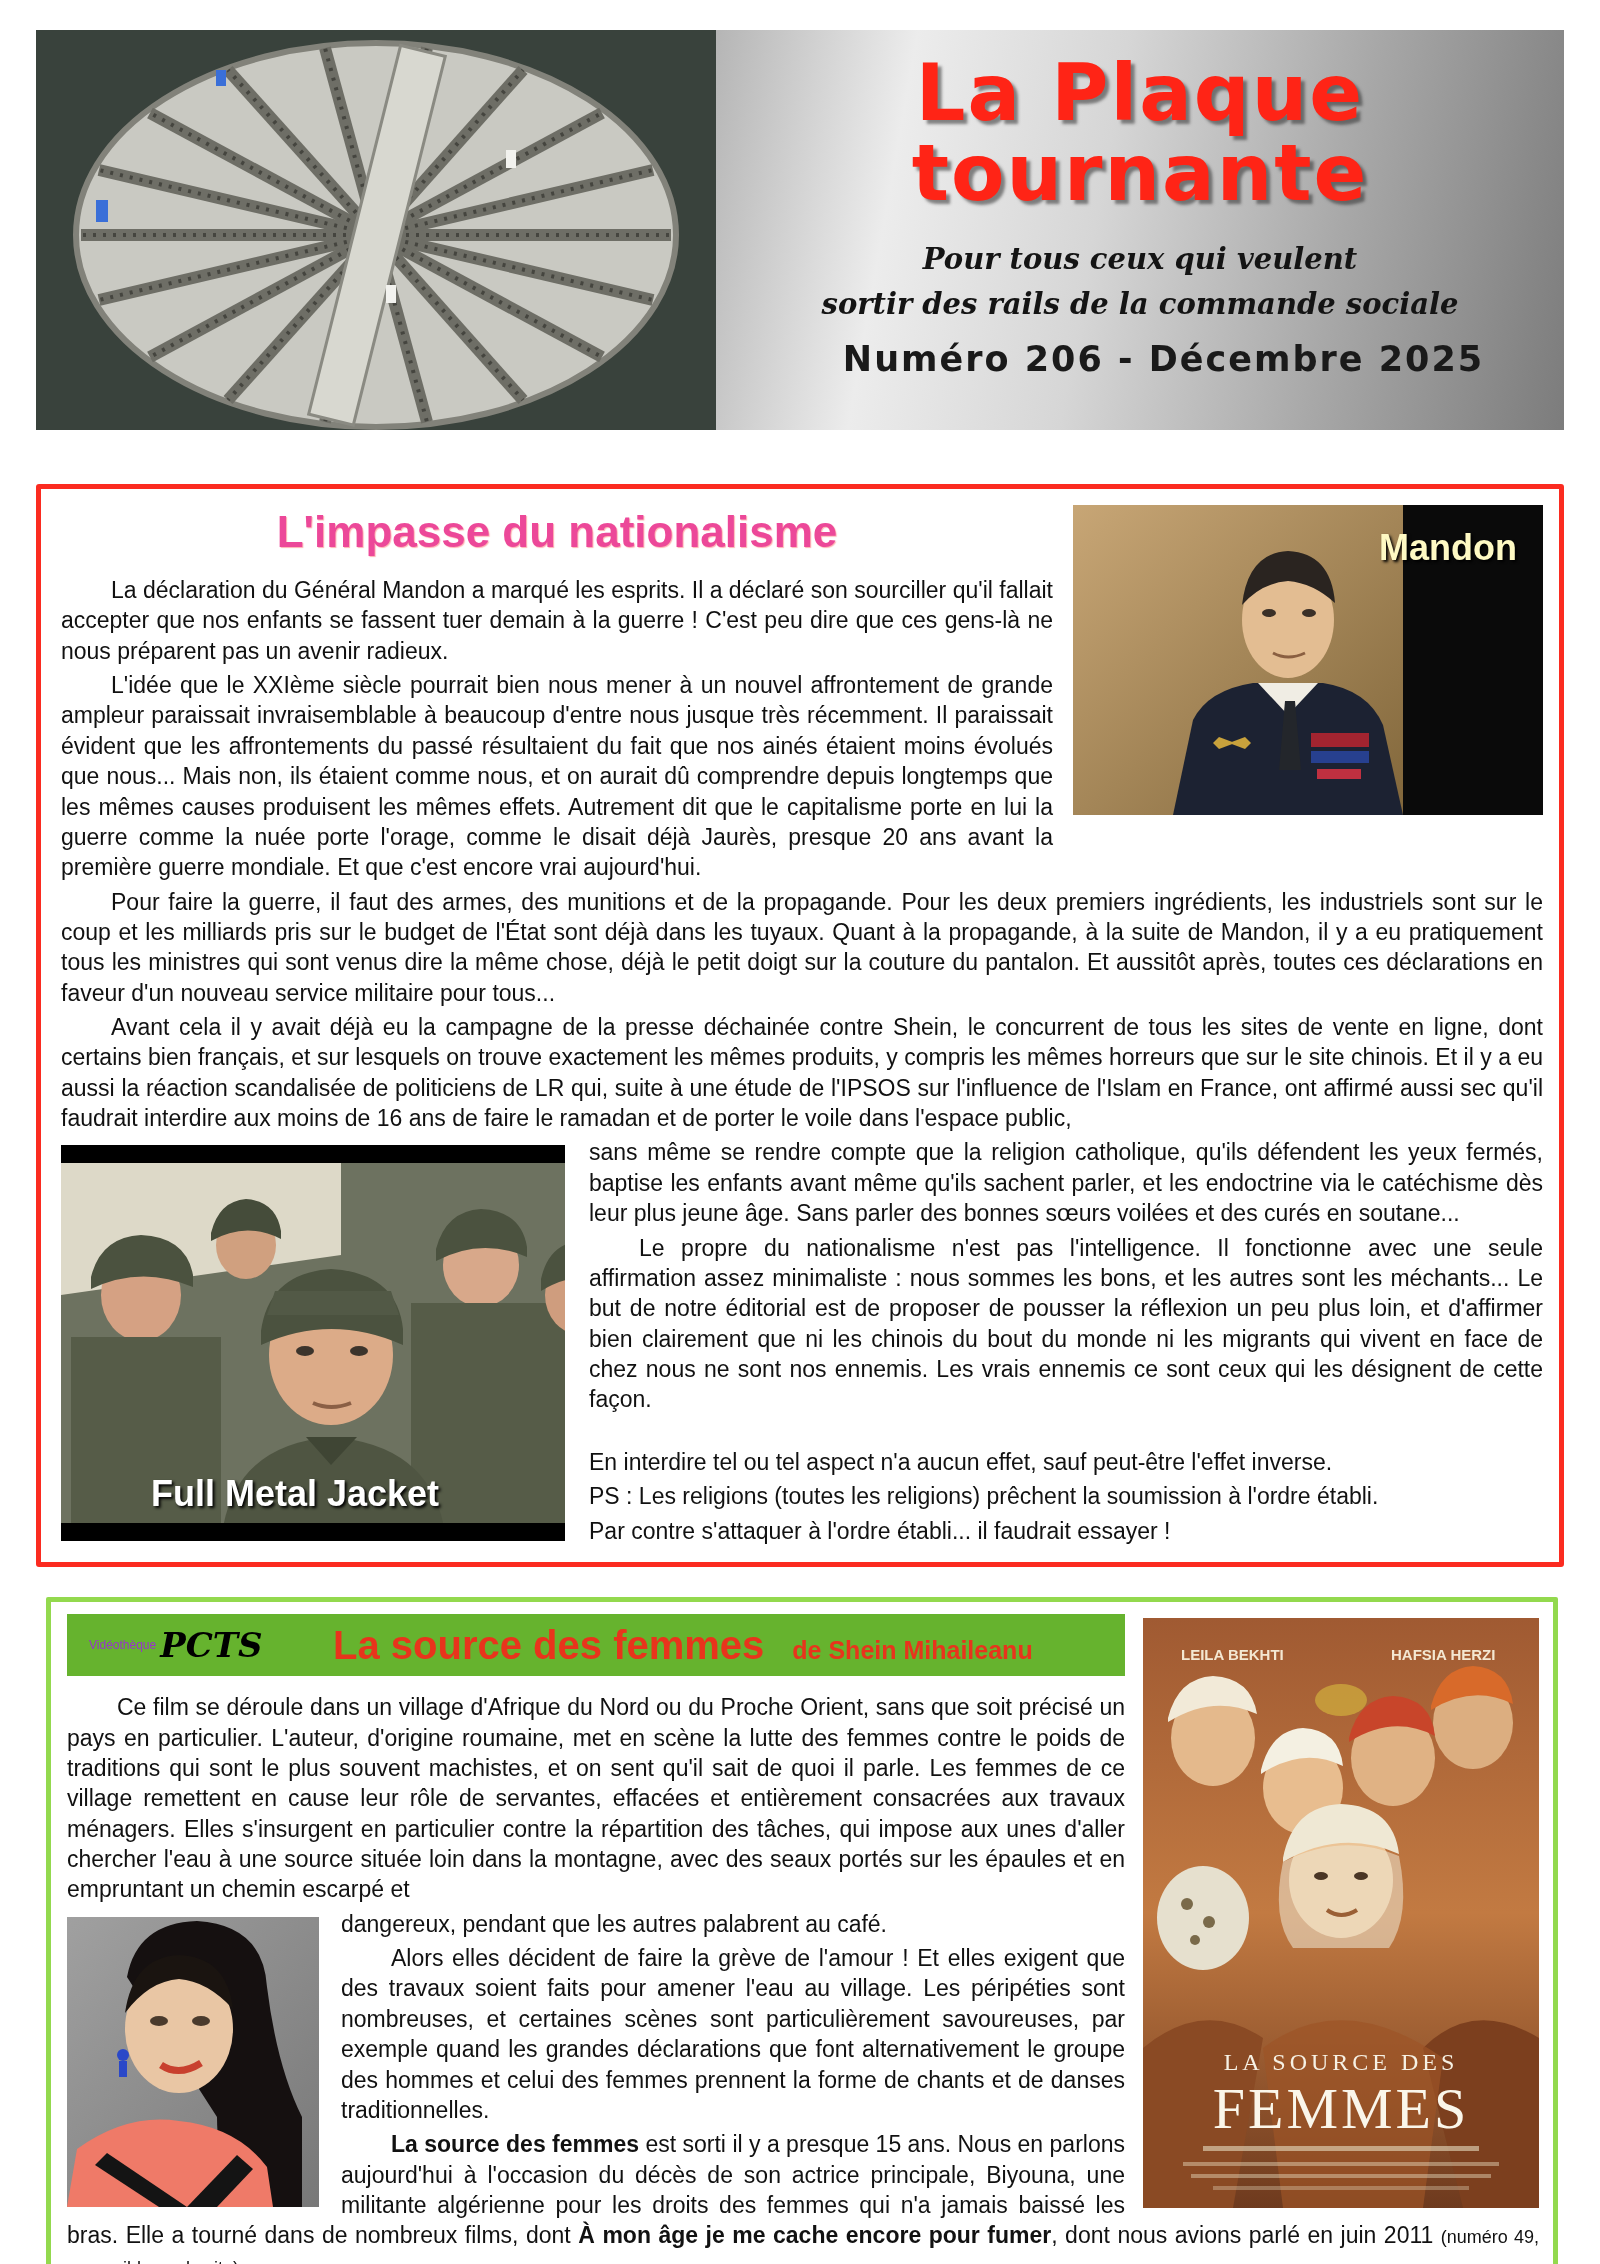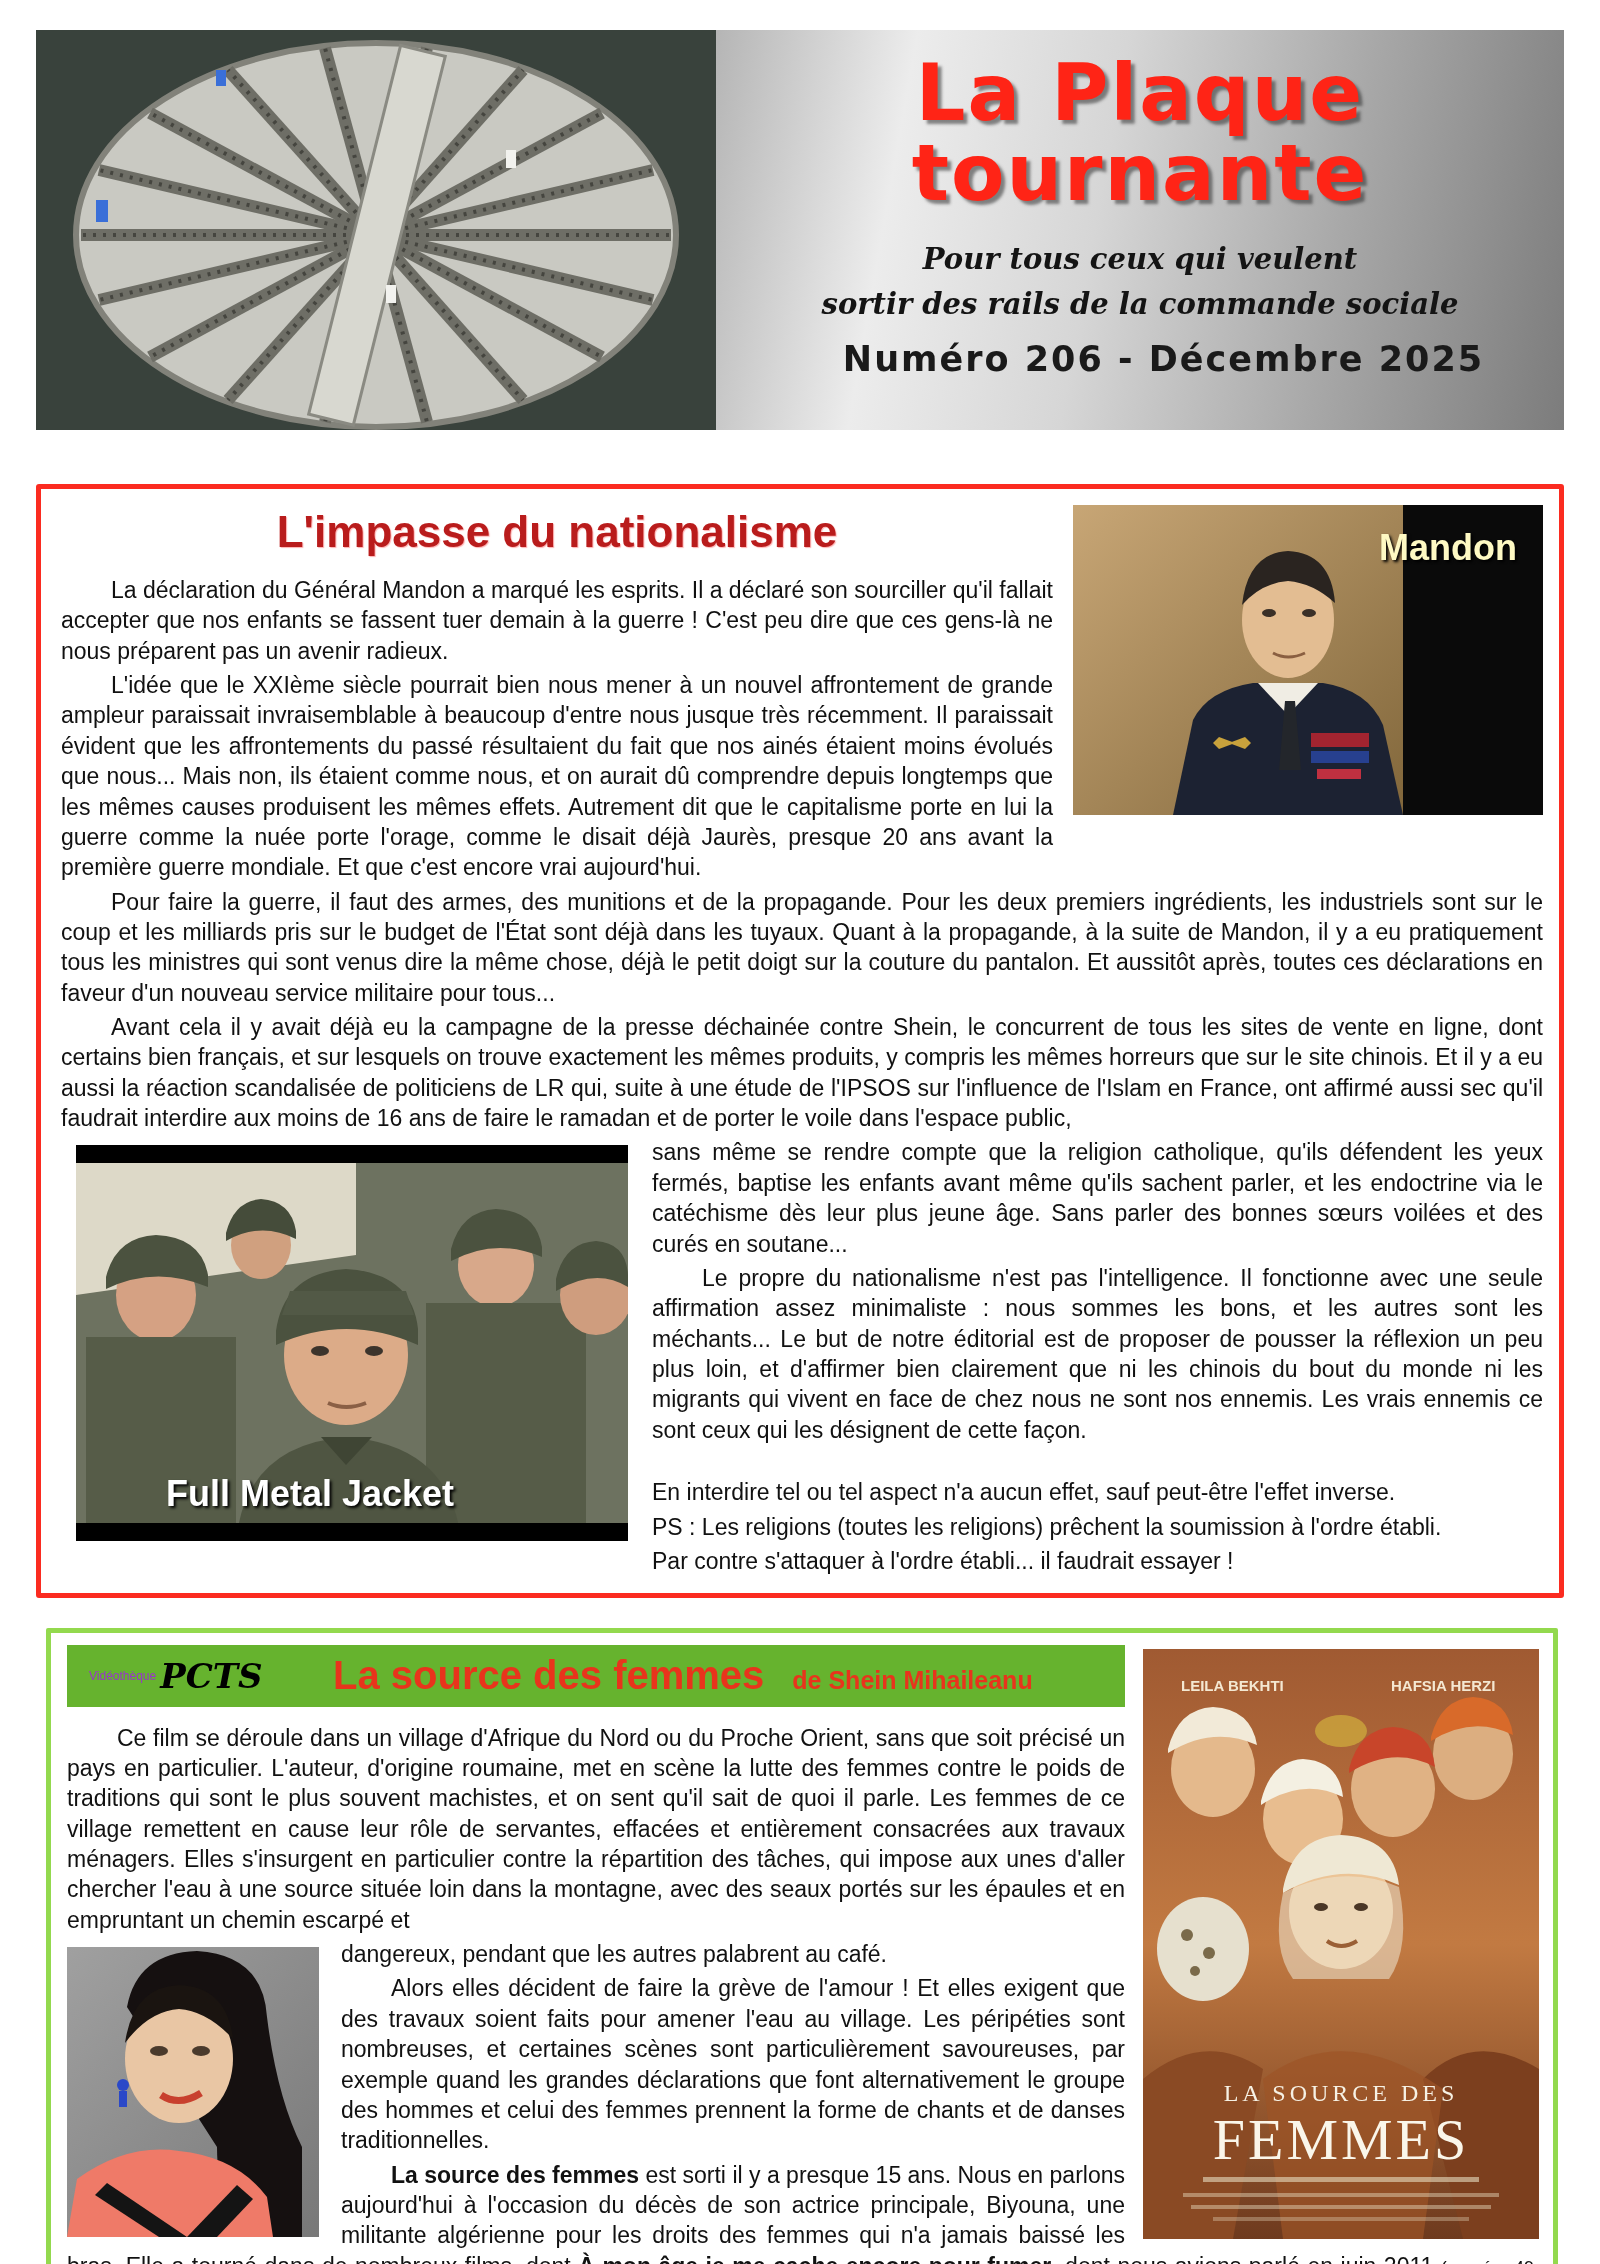--- a/index.html
+++ b/index.html
@@ -26,26 +26,26 @@
   .masthead-issue{
     margin-top:12px;font-family:"DejaVu Sans",sans-serif;font-size:35px;font-weight:600;
     color:#1a1a1a;letter-spacing:2px;padding-left:47px;
   }
   
   .article-red{
     margin:54px 36px 0 36px;border:5px solid #fb2b20;border-radius:3px;
     padding:16px 16px 14px 20px;overflow:hidden;background:#fff;
   }
   .article-red h1{
-    margin:2px 0 18px 0;text-align:center;color:#b91c1c;font-size:44px;font-weight:800;
+    margin:2px 0 18px 0;text-align:center;color:#ec4899;font-size:44px;font-weight:800;
     text-shadow:1px 1px 1px rgba(251,31,31,.35);
   }
   .photo-frame{position:relative;overflow:hidden;background:#000;}
   .photo-mandon{float:right;width:470px;height:310px;margin:0 0 12px 20px;}
-  .photo-fmj{float:left;width:552px;height:396px;margin:8px 24px 4px 15px;}
+  .photo-fmj{float:left;width:504px;height:396px;margin:8px 24px 4px 0;}
   .photo-label-tr{position:absolute;top:22px;right:26px;color:#fef9c3;font-weight:800;font-size:36px;text-shadow:2px 2px 3px #000;}
   .photo-label-bc{position:absolute;bottom:26px;left:90px;color:#fff;font-weight:800;font-size:36px;text-shadow:2px 2px 3px #000;}
   .body-p{font-size:23px;line-height:1.32;text-align:justify;text-indent:50px;margin:0 0 4px 0;}
   .body-p.noindent{text-indent:0;}
   .ps-block{padding-left:54px;margin-top:30px;}
   .ps-line{font-size:23px;line-height:1.5;text-align:left;}
   
   .article-green{
     margin:30px 42px 0 46px;border:5px solid #93d94e;border-radius:2px;
     padding:12px 14px 14px 16px;overflow:hidden;background:#fff;

